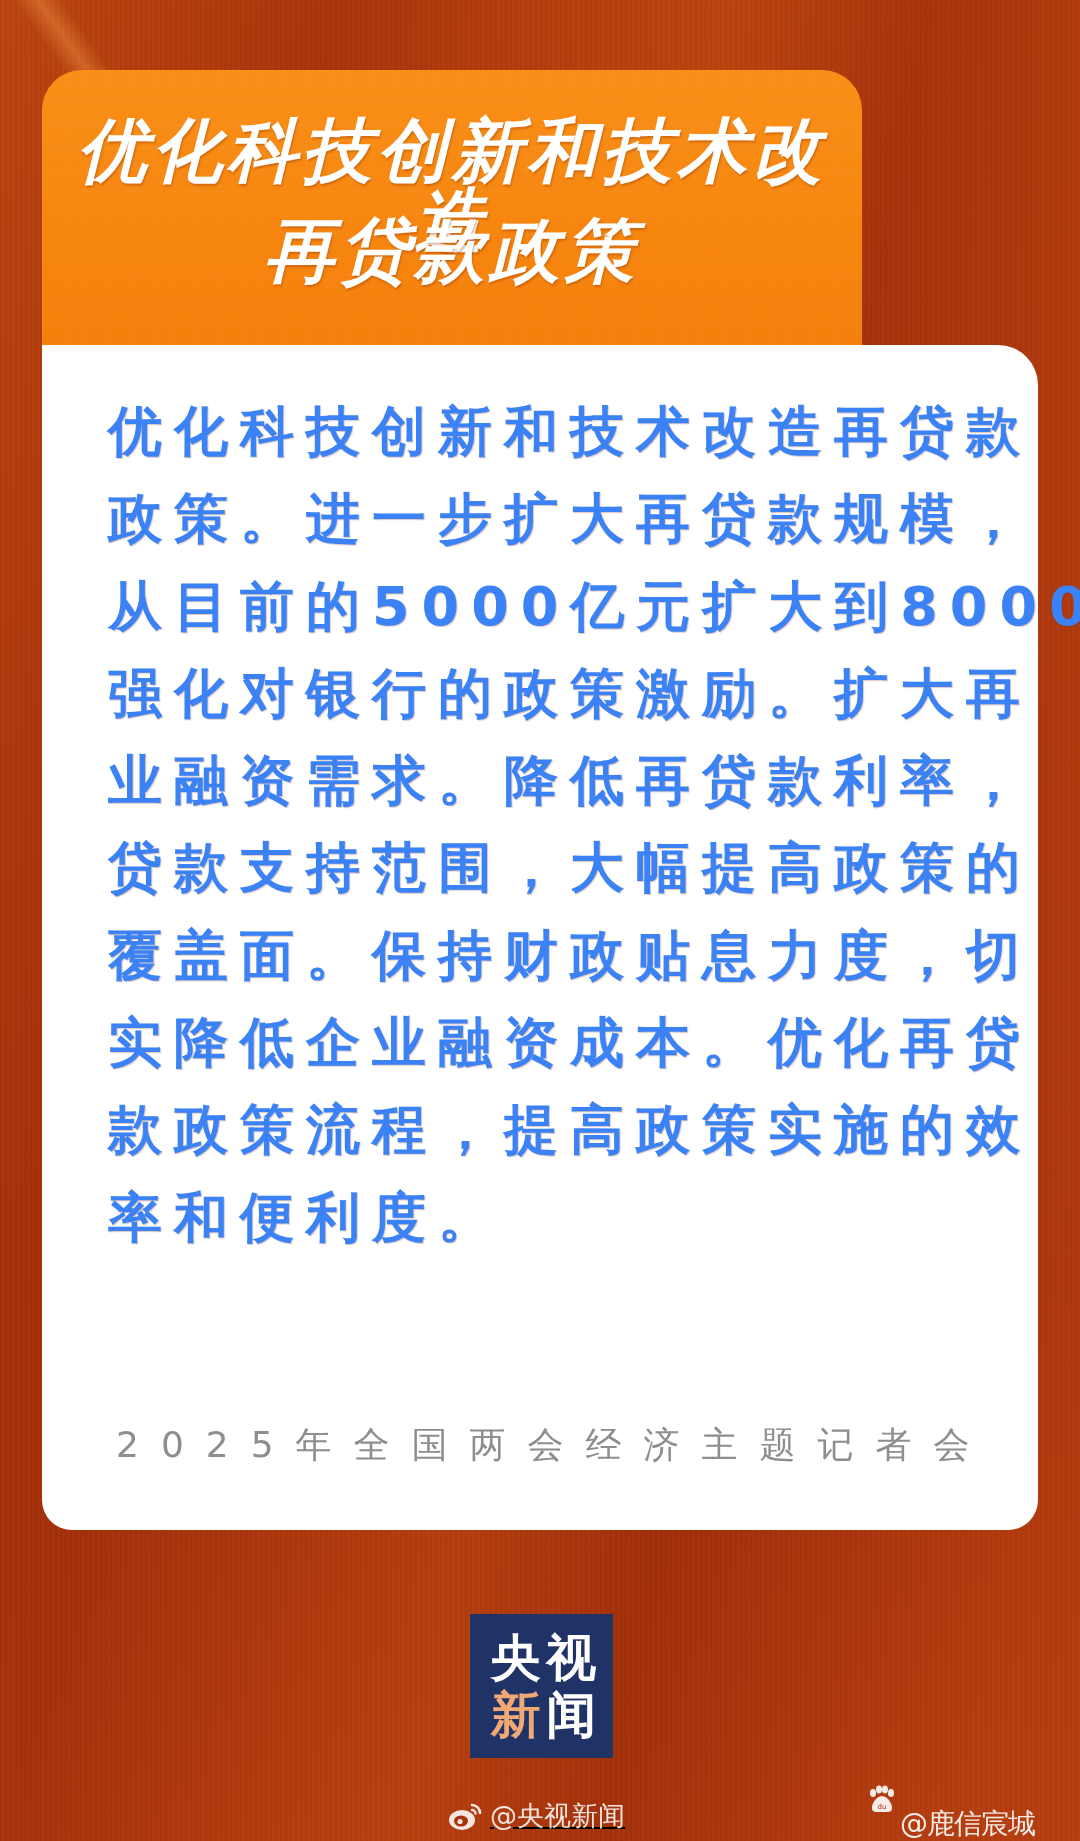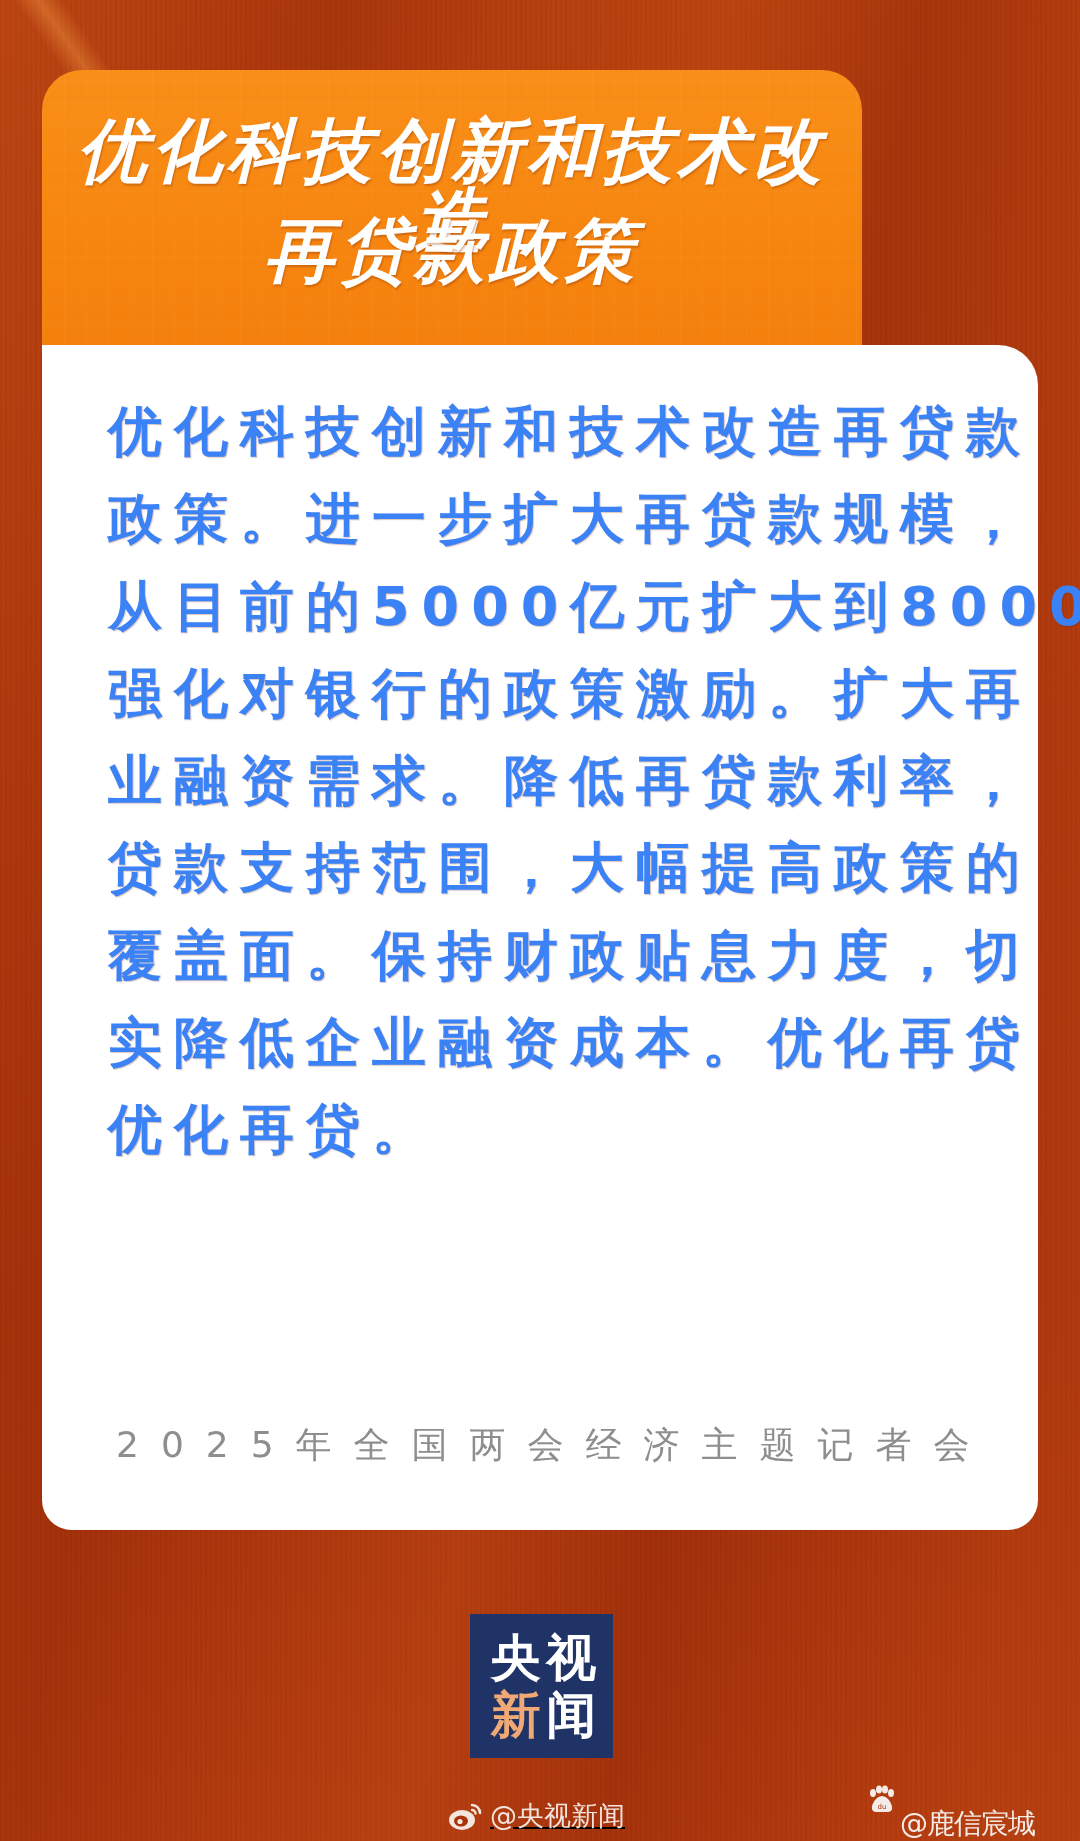--- a/index.html
+++ b/index.html
@@ -98,21 +98,22 @@
 <div class="panel">
   <div class="body-text">
     <span class="body-line">优化科技创新和技术改造再贷款</span>
     <span class="body-line">政策。进一步扩大再贷款规模，</span>
     <span class="body-line">从目前的5000亿元扩大到8000</span>
     <span class="body-line">强化对银行的政策激励。扩大再</span>
     <span class="body-line">业融资需求。降低再贷款利率，</span>
     <span class="body-line">贷款支持范围，大幅提高政策的</span>
     <span class="body-line">覆盖面。保持财政贴息力度，切</span>
     <span class="body-line">实降低企业融资成本。优化再贷</span>
-    <span class="body-line">优化再贷。</span>
+    <span class="body-line">款政策流程，提高政策实施的效</span>
+    <span class="body-line">率和便利度。</span>
   </div>
   <div class="footer-note">2025年全国两会经济主题记者会</div>
 </div>
 
 <div class="logo">
   <span>央</span>
   <span>视</span>
   <span class="peach">新</span>
   <span>闻</span>
 </div>

